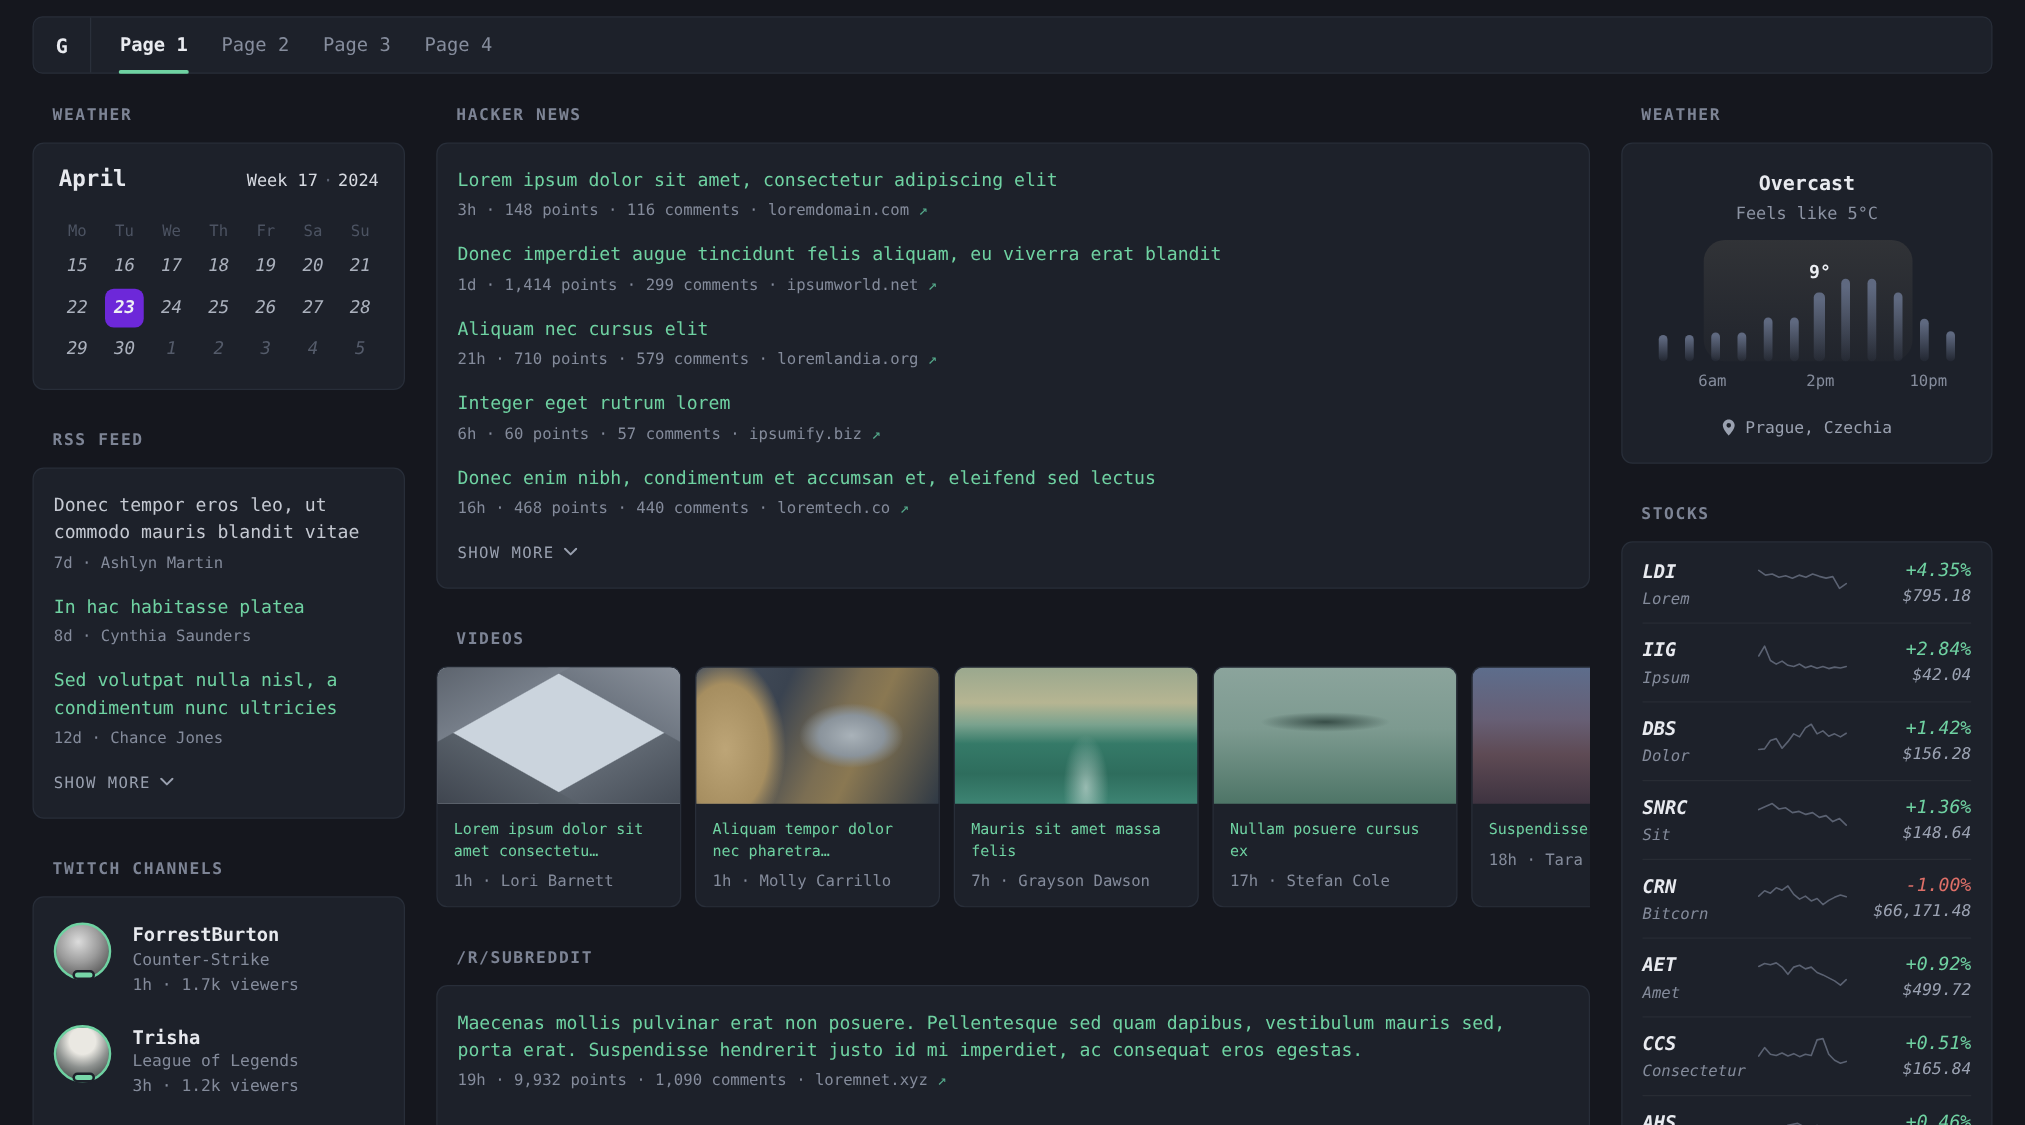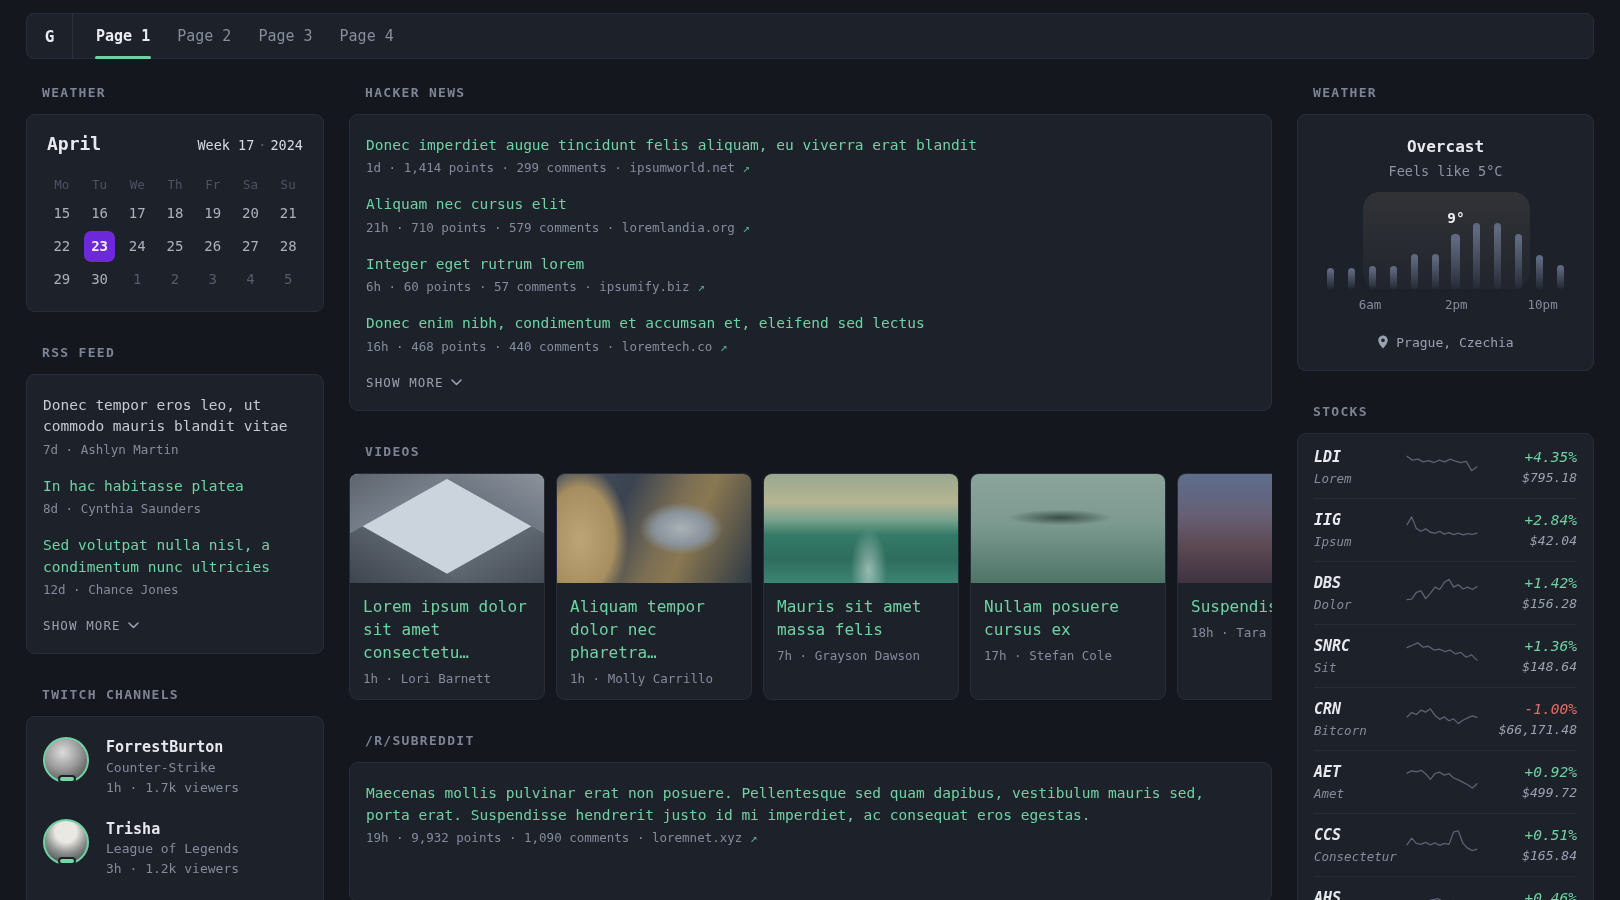--- a/index.html
+++ b/index.html
@@ -53,21 +53,21 @@
   }
 
   
   .cal-card { padding: 18px 16px 16px; }
   .cal-head { display: flex; justify-content: space-between; align-items: baseline; margin-bottom: 20px; padding: 0 4px; }
   .cal-month { color: #e7e9ee; font-size: 18px; font-weight: bold; }
   .cal-week { font-size: 13.5px; color: #d7dae1; }
   .cal-week .dot { color: #596070; margin: 0 4px; }
   .cal-grid { display: grid; grid-template-columns: repeat(7, 1fr); row-gap: 2px; text-align: center; }
   .cal-dow { color: #4c5362; font-size: 12.5px; height: 24px; line-height: 22px; }
-  .cal-day { color: #abb1bd; font-size: 14px; height: 31px; line-height: 31px; border-radius: 7px; margin: 0 3px; }
+  .cal-day { color: #abb1bd; font-size: 14px; height: 31px; line-height: 31px; border-radius: 7px; margin: 0 3px; font-style: italic; }
   .cal-day.selected { background: #6d28d9; color: #edeff3; font-weight: bold; }
   .cal-day.muted { color: #545b6a; }
 
   
   .feed-card { padding: 20px 16px; }
   .feed-item { margin-bottom: 19px; }
   .feed-title { color: #6fd2a2; font-size: 14.5px; line-height: 1.48; cursor: pointer; }
   .feed-title.read { color: #c5c9d2; }
   .feed-meta { color: #848b9b; font-size: 12.5px; margin-top: 4px; }
   .feed-meta .arrow { color: #55ab8c; }
@@ -98,21 +98,21 @@
   .tw-sub { color: #848b9b; font-size: 13px; line-height: 1.55; }
 
   
   .videos-row { display: flex; gap: 11px; overflow: hidden; }
   .video-card {
     width: 196px; flex: none; background: #1d212a; border: 1px solid #282e39;
     border-radius: 9px; overflow: hidden; cursor: pointer;
   }
   .video-thumb { height: 109px; }
   .video-body { padding: 12px 13px 13px; }
-  .video-title { color: #6fd2a2; font-size: 16px; line-height: 1.45; margin-bottom: 7px; }
+  .video-title { color: #6fd2a2; font-size: 12px; line-height: 1.45; margin-bottom: 7px; }
   .video-meta { color: #848b9b; font-size: 12.5px; }
 
   .art-towers {
     background-color: #cbd4dd;
     background-image:
       linear-gradient(to bottom right, #5d646e 0%, #767e89 27%, transparent 27.5%),
       linear-gradient(to bottom left,  #8b929c 0%, #6f7782 27%, transparent 27.5%),
       linear-gradient(to top right,    #3f454f 0%, #586069 29%, transparent 29.5%),
       linear-gradient(to top left,     #454c56 0%, #5f6771 29%, transparent 29.5%);
   }
@@ -332,20 +332,27 @@
 
   </div>
 
   <div class="col">
 
     <section class="widget">
       <h2 class="widget-title">HACKER NEWS</h2>
       <div class="card feed-card">
         <div>
 
+            <article class="feed-item">
+              <div class="feed-title">Lorem ipsum dolor sit amet, consectetur adipiscing elit</div>
+              <div class="feed-meta">
+                <span>3h · 148 points · 116 comments · loremdomain.com</span>
+                <span class="arrow">↗</span>
+              </div>
+            </article>
 
             <article class="feed-item">
               <div class="feed-title">Donec imperdiet augue tincidunt felis aliquam, eu viverra erat blandit</div>
               <div class="feed-meta">
                 <span>1d · 1,414 points · 299 comments · ipsumworld.net</span>
                 <span class="arrow">↗</span>
               </div>
             </article>
 
             <article class="feed-item">

